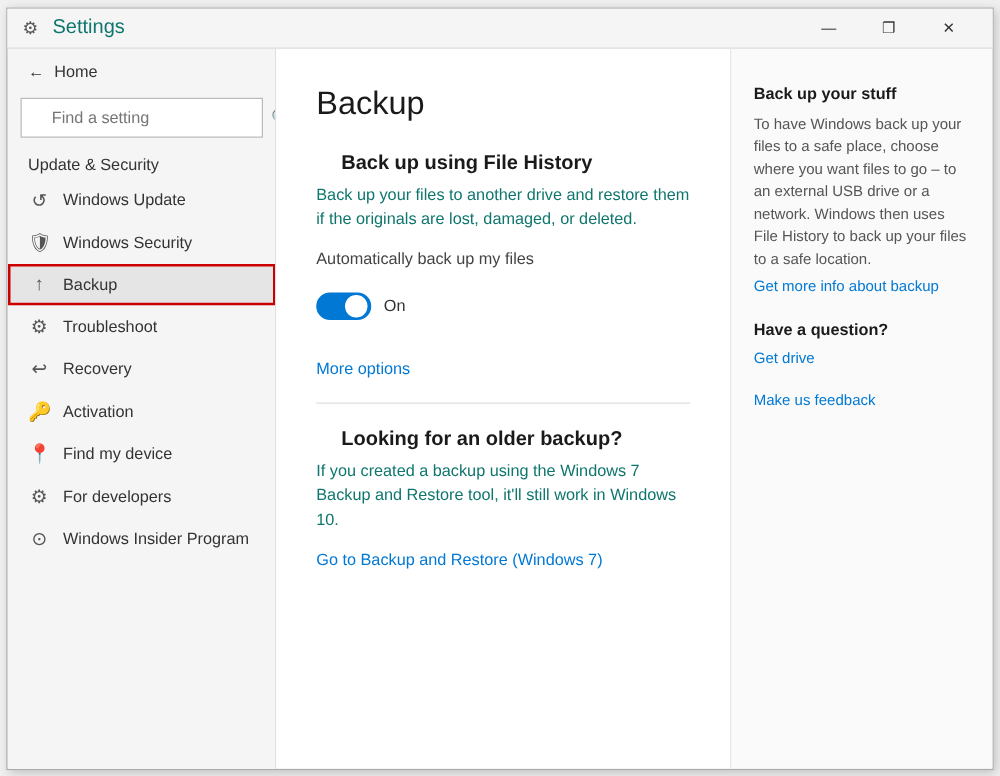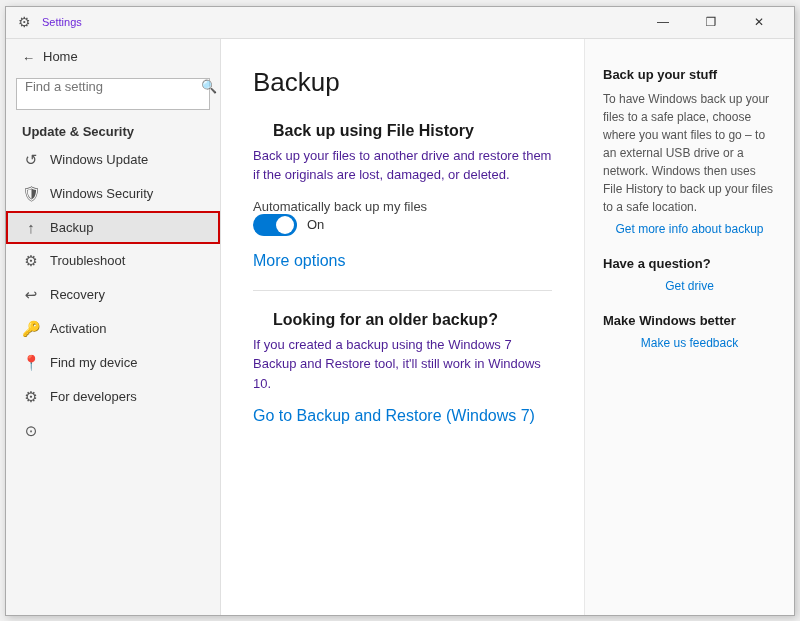--- a/index.html
+++ b/index.html
@@ -32,22 +32,22 @@
       border-bottom: 1px solid #ddd;
       flex-shrink: 0;
     }
     .titlebar-icon {
       width: 16px;
       height: 16px;
       margin-right: 8px;
       color: #555;
     }
     .titlebar-title {
-      font-size: 11px;
-      color: #6d28d9;
+      font-size: 16px;
+      color: #0f766e;
       flex: 1;
     }
     .titlebar-controls {
       display: flex;
       gap: 2px;
     }
     .titlebar-btn {
       width: 46px;
       height: 32px;
       display: flex;
@@ -81,38 +81,38 @@
       align-items: center;
       padding: 10px 16px;
       cursor: pointer;
       color: #333;
       font-size: 13px;
       gap: 8px;
     }
     .sidebar-search {
       margin: 4px 10px 8px;
       display: flex;
-      align-items: flex-start;
+      align-items: center;
       background: #fff;
       border: 1px solid #bbb;
       height: 32px;
-      padding: 0 8px;
+      padding: 0 24px;
     }
     .sidebar-search input {
       border: none;
       outline: none;
       flex: 1;
       font-size: 13px;
       background: transparent;
       color: #333;
     }
     .sidebar-search-icon { color: #555; font-size: 13px; }
     .sidebar-section-title {
       font-size: 13px;
-      font-weight: 700;
+      font-weight: 400;
       color: #333;
       padding: 6px 16px 4px;
     }
     .sidebar-item {
       display: flex;
       align-items: center;
       padding: 8px 16px;
       cursor: pointer;
       color: #333;
       font-size: 13px;
@@ -141,34 +141,34 @@
     }
     .section-title {
       font-size: 16px;
       font-weight: 600;
       color: #1a1a1a;
       margin-bottom: 6px;
       margin-left: 20px;
     }
     .section-desc {
       font-size: 13px;
-      color: #4c1d95;
+      color: #0f766e;
       margin-bottom: 14px;
       line-height: 1.5;
     }
     .auto-backup-label {
       font-size: 13px;
       color: #444;
-      margin-bottom: 0;
+      margin-bottom: 20px;
     }
     .toggle-row {
       display: flex;
       align-items: center;
       gap: 10px;
-      margin-bottom: 16px;
+      margin-bottom: 30px;
     }
     .toggle {
       width: 44px;
       height: 22px;
       background: #0078d4;
       border-radius: 11px;
       position: relative;
       cursor: pointer;
     }
     .toggle-knob {
@@ -177,21 +177,21 @@
       background: #fff;
       border-radius: 50%;
       position: absolute;
       top: 2px;
       right: 3px;
       transition: left 0.2s;
     }
     .toggle-label { font-size: 13px; color: #333; }
     .link {
       color: #0078d4;
-      font-size: 16px;
+      font-size: 13px;
       cursor: pointer;
       text-decoration: none;
     }
     .divider {
       border: none;
       border-top: 1px solid #e0e0e0;
       margin: 20px 0;
     }
 
     
@@ -214,21 +214,20 @@
       color: #555;
       line-height: 1.5;
       margin-bottom: 6px;
     }
     .right-link {
       color: #0078d4;
       font-size: 12px;
       cursor: pointer;
       display: block;
       margin-bottom: 20px;
-      text-align: center;
     }
   </style>
 </head>
 <body>
 
 <div class="window">
 
   <div class="titlebar">
     <span class="titlebar-icon">⚙</span>
     <span class="titlebar-title">Settings</span>
@@ -279,20 +278,21 @@
       <div class="sidebar-item">
         <span class="sidebar-item-icon">📍</span>
         <span>Find my device</span>
       </div>
       <div class="sidebar-item">
         <span class="sidebar-item-icon">⚙</span>
         <span>For developers</span>
       </div>
       <div class="sidebar-item">
         <span class="sidebar-item-icon">⊙</span>
+        <span>Windows Insider Program</span>
       </div>
     </div>
 
     <div class="main">
       <div class="page-title">Backup</div>
 
       
       <div class="section-title">Back up using File History</div>
       <div class="section-desc">Back up your files to another drive and restore them if the originals are lost, damaged, or deleted.</div>
       <div class="auto-backup-label">Automatically back up my files</div>
@@ -313,17 +313,16 @@
     </div>
 
     <div class="right-panel">
       <div class="right-section-title">Back up your stuff</div>
       <div class="right-desc">To have Windows back up your files to a safe place, choose where you want files to go – to an external USB drive or a network. Windows then uses File History to back up your files to a safe location.</div>
       <a class="right-link">Get more info about backup</a>
 
       <div class="right-section-title">Have a question?</div>
       <a class="right-link">Get drive</a>
 
-      <div class="right-section-title">Make Windows better</div>
       <a class="right-link">Make us feedback</a>
     </div>
   </div>
 </div>
 
 </body></html>

